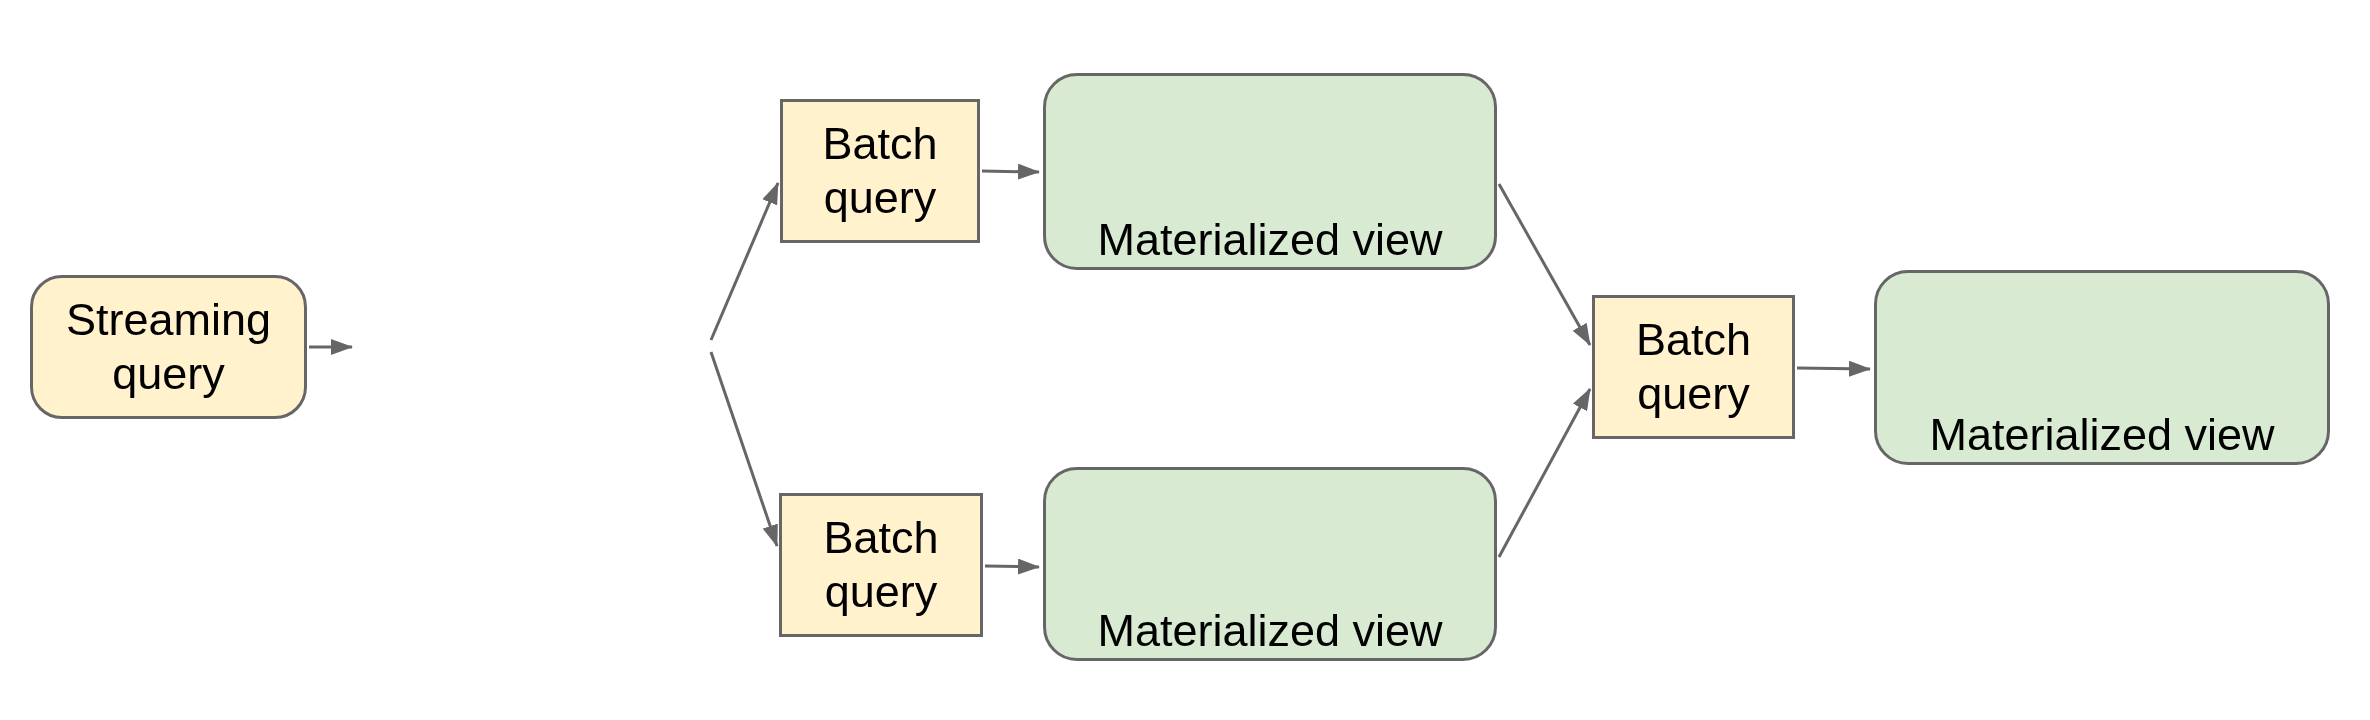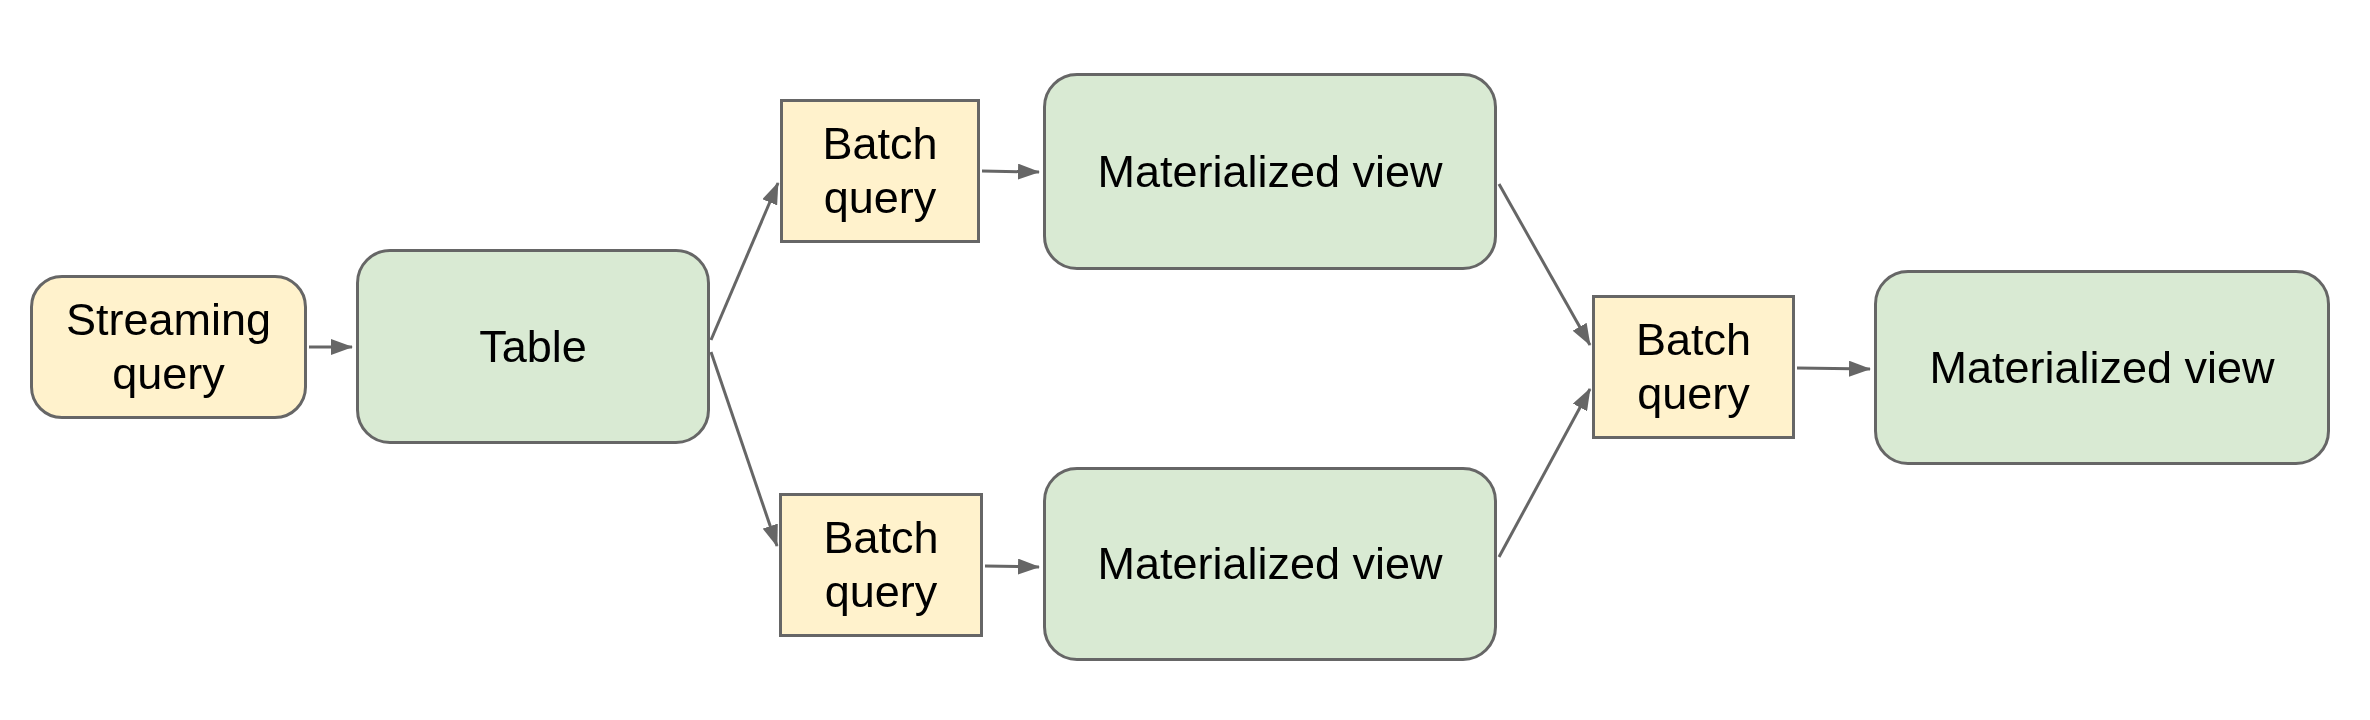--- a/index.html
+++ b/index.html
@@ -18,21 +18,21 @@
     align-items: center;
     justify-content: center;
     text-align: center;
     font-size: 45px;
     line-height: 1.2;
     color: var(--text, #000000);
     border: 3px solid var(--shape-border, #666666);
     padding: 0 10px;
   }
   .node--query { background: var(--query-fill, #fff2cc); }
-  .node--view  { background: var(--view-fill, #d9ead3); border-radius: 34px; }
+  .node--view  { background: var(--view-fill, #d9ead3); border-radius: 34px; align-items: flex-end; }
 
   
   #n-streaming-query        { left: 30px;   top: 275px; width: 277px; height: 144px; border-radius: 32px; }
   #n-table                  { left: 356px;  top: 249px; width: 354px; height: 195px; }
   #n-batch-query-top        { left: 780px;  top: 99px;  width: 200px; height: 144px; }
   #n-materialized-view-top  { left: 1043px; top: 73px;  width: 454px; height: 197px; }
   #n-batch-query-bottom     { left: 779px;  top: 493px; width: 204px; height: 144px; }
   #n-materialized-view-bottom { left: 1043px; top: 467px; width: 454px; height: 194px; }
   #n-batch-query-join       { left: 1592px; top: 295px; width: 203px; height: 144px; }
   #n-materialized-view-final { left: 1874px; top: 270px; width: 456px; height: 195px; }
@@ -59,23 +59,20 @@
     <line x1="985" y1="566" x2="1039" y2="567" marker-end="url(#arrowhead)"></line>
     <line x1="1499" y1="184" x2="1590" y2="345" marker-end="url(#arrowhead)"></line>
     <line x1="1499" y1="557" x2="1590" y2="389" marker-end="url(#arrowhead)"></line>
     <line x1="1797" y1="368" x2="1870" y2="369" marker-end="url(#arrowhead)"></line>
   </svg>
 
   <div id="n-streaming-query" class="node node--query">
     <span>Streaming query</span>
   </div>
 
-  <div id="n-table" class="node node--view">
-    <span>Table</span>
-  </div>
 
   <div id="n-batch-query-top" class="node node--query">
     <span>Batch query</span>
   </div>
 
   <div id="n-materialized-view-top" class="node node--view">
     <span>Materialized view</span>
   </div>
 
   <div id="n-batch-query-bottom" class="node node--query">

